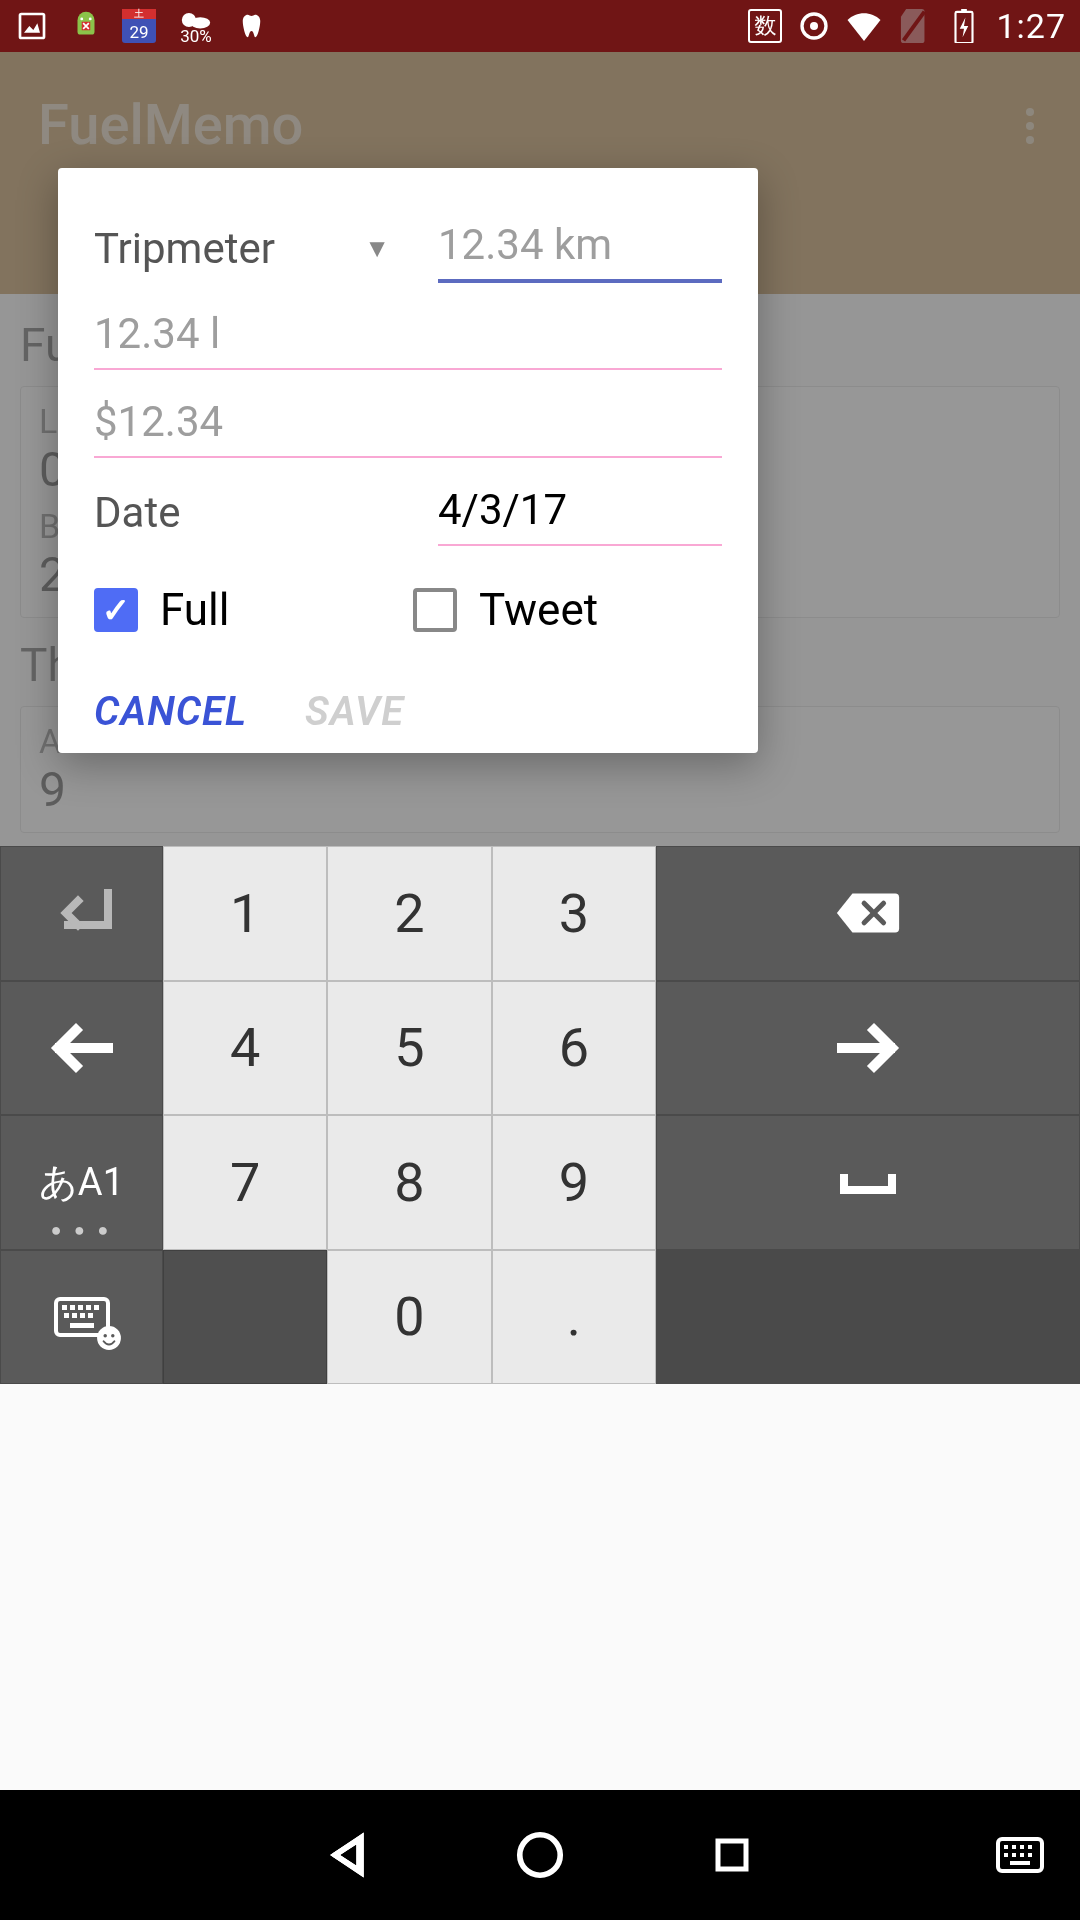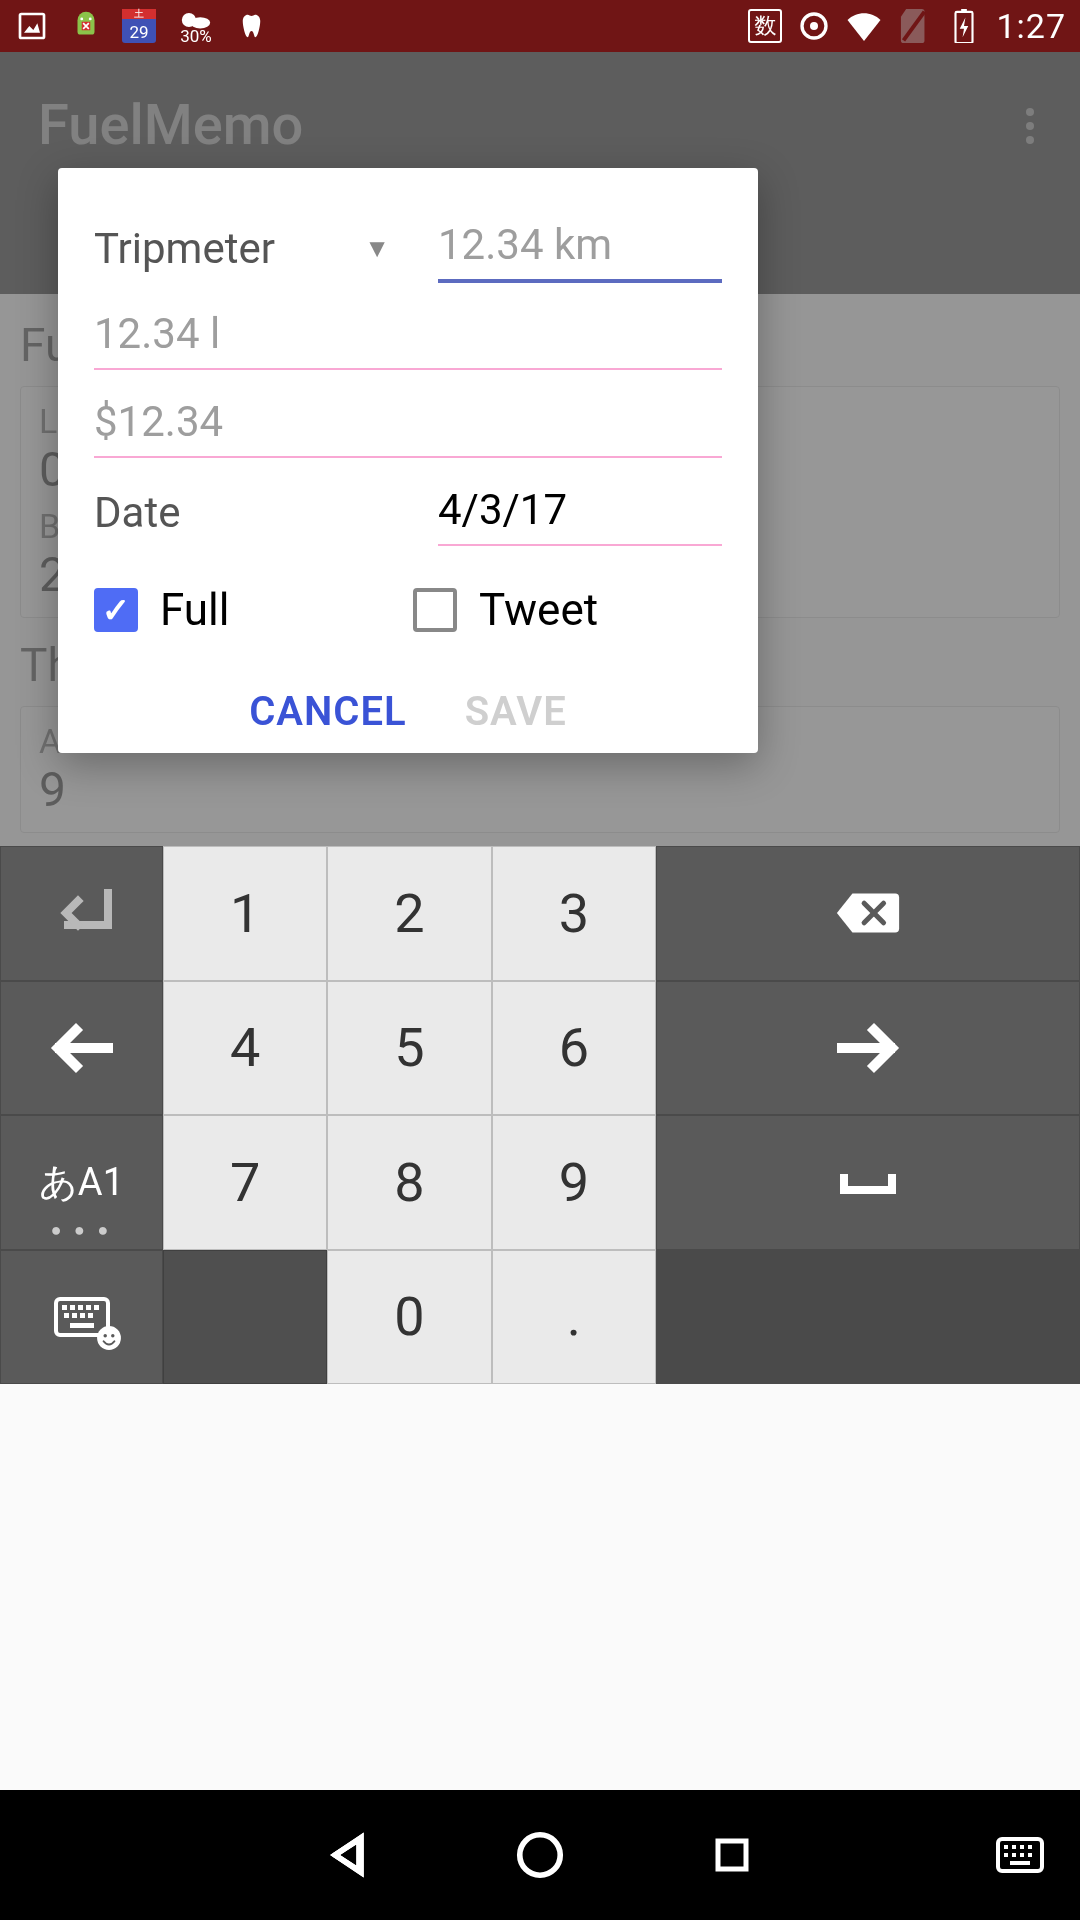--- a/index.html
+++ b/index.html
@@ -7,21 +7,21 @@
   .screen { width: 1080px; height: 1920px; position: relative; background: #eee; }
 
   
   .status-bar { position: absolute; top: 0; left: 0; right: 0; height: 52px; background: #701515; display: flex; align-items: center; justify-content: space-between; padding: 0 14px; color: #fff; font-size: 34px; }
   .status-left { display: flex; align-items: center; gap: 18px; }
   .status-right { display: flex; align-items: center; gap: 14px; }
   .status-ico { width: 36px; height: 36px; display: inline-flex; align-items: center; justify-content: center; font-size: 26px; }
   .status-time { font-weight: 400; letter-spacing: 1px; }
 
   
-  .app-bar { position: absolute; top: 52px; left: 0; right: 0; height: 242px; background: #000000; }
+  .app-bar { position: absolute; top: 52px; left: 0; right: 0; height: 242px; background: #a16207; }
   .app-title { position: absolute; top: 40px; left: 38px; font-size: 56px; color: rgba(255,255,255,0.62); font-weight: 500; }
   .app-menu { position: absolute; top: 54px; right: 30px; width: 40px; height: 40px; display: flex; flex-direction: column; align-items: center; justify-content: center; gap: 6px; }
   .app-menu span { width: 8px; height: 8px; border-radius: 50%; background: rgba(255,255,255,0.55); }
 
   
   .bg-content { position: absolute; top: 294px; left: 0; right: 0; bottom: 0; background: #fafafa; padding: 16px 20px; color: #222; }
   .bg-section { font-size: 46px; margin-top: 8px; }
   .bg-card { border: 1px solid #ccc; border-radius: 4px; padding: 14px 18px; margin-top: 14px; background: #fff; }
   .bg-small { font-size: 34px; color: #555; }
   .bg-big { font-size: 48px; color: #000; }
@@ -42,21 +42,21 @@
   .dlg-label { width: 344px; font-size: 42px; color: #555; display: flex; align-items: center; gap: 18px; }
   .dlg-drop { color: #888; font-size: 26px; margin-left: auto; margin-right: 48px; }
   .dlg-field { flex: 1; position: relative; }
   .dlg-input { width: 100%; border: none; border-bottom: 2px solid #f9a8d4; font-size: 42px; padding: 6px 0 10px 0; background: transparent; color: #000; }
   .dlg-input.placeholder { color: #9e9e9e; }
   .dlg-input.focused { border-bottom: 4px solid #5c6bc0; }
   .dlg-checks { display: flex; margin-top: 28px; gap: 10px; }
   .chk { display: flex; align-items: center; gap: 22px; font-size: 44px; flex: 1; }
   .chk-box { width: 44px; height: 44px; border: 4px solid #888; border-radius: 4px; display: flex; align-items: center; justify-content: center; }
   .chk-box.checked { background: #4f6cf5; border-color: #4f6cf5; color: #fff; font-size: 34px; font-weight: bold; }
-  .dlg-actions { display: flex; justify-content: center; gap: 58px; margin-top: 52px; font-size: 40px; font-weight: 600; letter-spacing: 1px; }
+  .dlg-actions { display: flex; justify-content: flex-start; gap: 58px; margin-top: 52px; font-size: 40px; font-weight: 600; letter-spacing: 1px; font-style: italic; }
   .btn-cancel { color: #3a53d6; }
   .btn-save { color: #cfcfcf; }
 
   
   .keyboard { position: absolute; left: 0; right: 0; top: 846px; height: 538px; display: grid; grid-template-columns: 163px 164px 164px 164px 163px 163px 99px; grid-template-rows: repeat(4, 1fr); background: #4a4a4a; }
   
   .keyboard { grid-template-columns: 163px 164px 164px 164px 262px 163px; }
   
   .keyboard { display: block; }
   .key { position: absolute; display: flex; align-items: center; justify-content: center; font-size: 54px; color: #333; background: #eaeaea; border: 1px solid #bdbdbd; }

